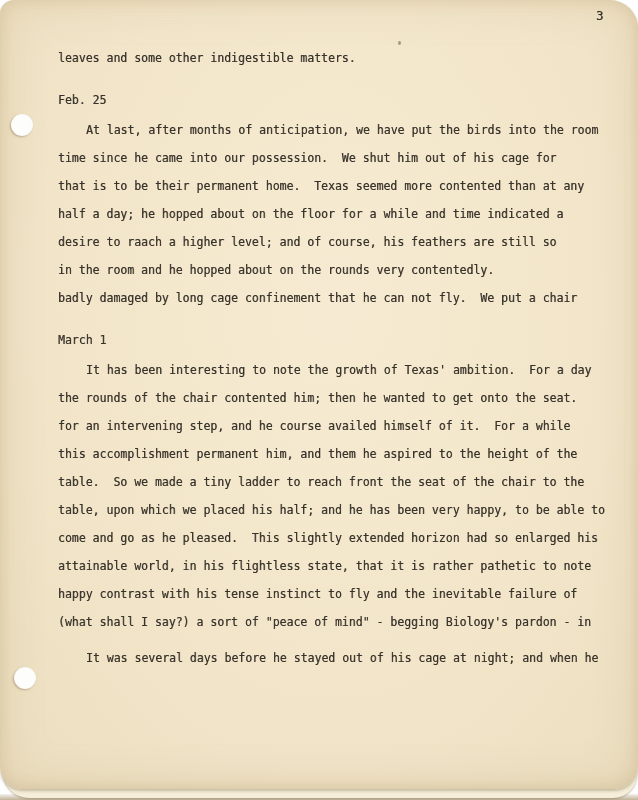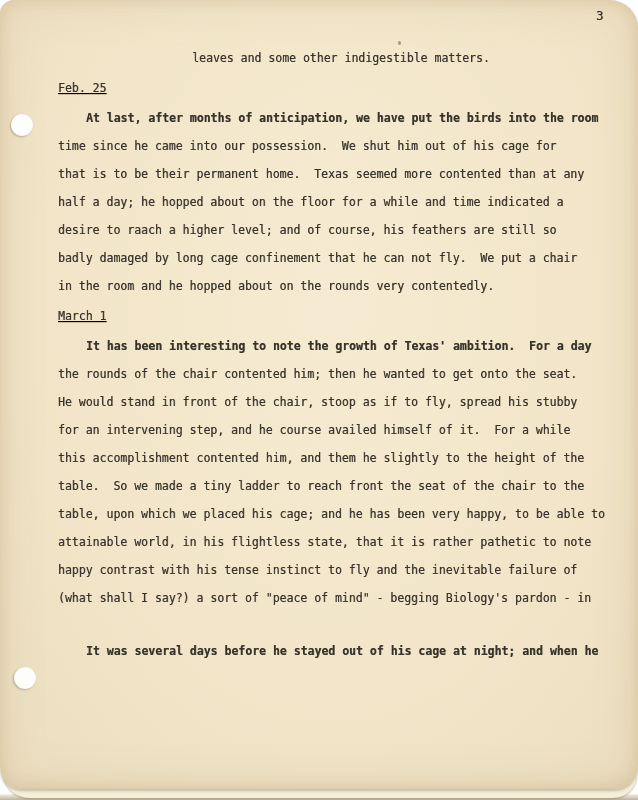--- a/index.html
+++ b/index.html
@@ -77,24 +77,24 @@
   .line {
     height: 28px;
     line-height: 28px;
     white-space: pre;
     font-size: 11.5px;
     letter-spacing: 0;
     color: var(--ink);
     text-shadow: 0.4px 0.4px 0.5px rgba(55,48,38,0.55);
   }
   .block { margin-top: 2px; }
-  .text-body .block:first-child { margin-top: 0; text-align: center; }
-  .block.heading { margin-top: 2px; text-decoration: underline; }
-  .text-body .block:last-child { margin-top: 25px; }
-  .block.indent-first .line:first-child { text-indent: 28px; font-weight: bold; }
+  .text-body .block:first-child { margin-top: 0; }
+  .block.heading { margin-top: 14px; }
+  .text-body .block:last-child { margin-top: 8px; }
+  .block.indent-first .line:first-child { text-indent: 28px; }
 </style>
 </head>
 <body>
 
 <div class="scan">
   <div class="backing-strip"></div>
   <div class="under-sheet"></div>
   <div class="paper">
     <div class="page-number">3</div>
     <div class="hole top"></div>
@@ -106,34 +106,34 @@
         </div>
         <div class="block heading">
           <div class="line">Feb. 25</div>
         </div>
         <div class="block paragraph indent-first">
           <div class="line">At last, after months of anticipation, we have put the birds into the room</div>
           <div class="line">time since he came into our possession.  We shut him out of his cage for</div>
           <div class="line">that is to be their permanent home.  Texas seemed more contented than at any</div>
           <div class="line">half a day; he hopped about on the floor for a while and time indicated a</div>
           <div class="line">desire to raach a higher level; and of course, his feathers are still so</div>
+          <div class="line">in the room and he hopped about on the rounds very contentedly.</div>
           <div class="line">badly damaged by long cage confinement that he can not fly.  We put a chair</div>
-          <div class="line">in the room and he hopped about on the rounds very contentedly.</div>
         </div>
         <div class="block heading">
           <div class="line">March 1</div>
         </div>
         <div class="block paragraph indent-first">
           <div class="line">It has been interesting to note the growth of Texas' ambition.  For a day</div>
           <div class="line">the rounds of the chair contented him; then he wanted to get onto the seat.</div>
-          <div class="line">He would stand in front of the chair, stoop as if to fly, spread his stubby</div>
           <div class="line">for an intervening step, and he course availed himself of it.  For a while</div>
-          <div class="line">this accomplishment contented him, and them he slightly to the height of the</div>
+          <div class="line">this accomplishment permanent him, and them he aspired to the height of the</div>
           <div class="line">table.  So we made a tiny ladder to reach front the seat of the chair to the</div>
-          <div class="line">table, upon which we placed his cage; and he has been very happy, to be able to</div>
+          <div class="line">table, upon which we placed his half; and he has been very happy, to be able to</div>
+          <div class="line">come and go as he pleased.  This slightly extended horizon had so enlarged his</div>
           <div class="line">attainable world, in his flightless state, that it is rather pathetic to note</div>
           <div class="line">happy contrast with his tense instinct to fly and the inevitable failure of</div>
           <div class="line">(what shall I say?) a sort of "peace of mind" - begging Biology's pardon - in</div>
         </div>
         <div class="block paragraph indent-first">
           <div class="line">It was several days before he stayed out of his cage at night; and when he</div>
         </div>
       </div>
   </div>
 </div>

